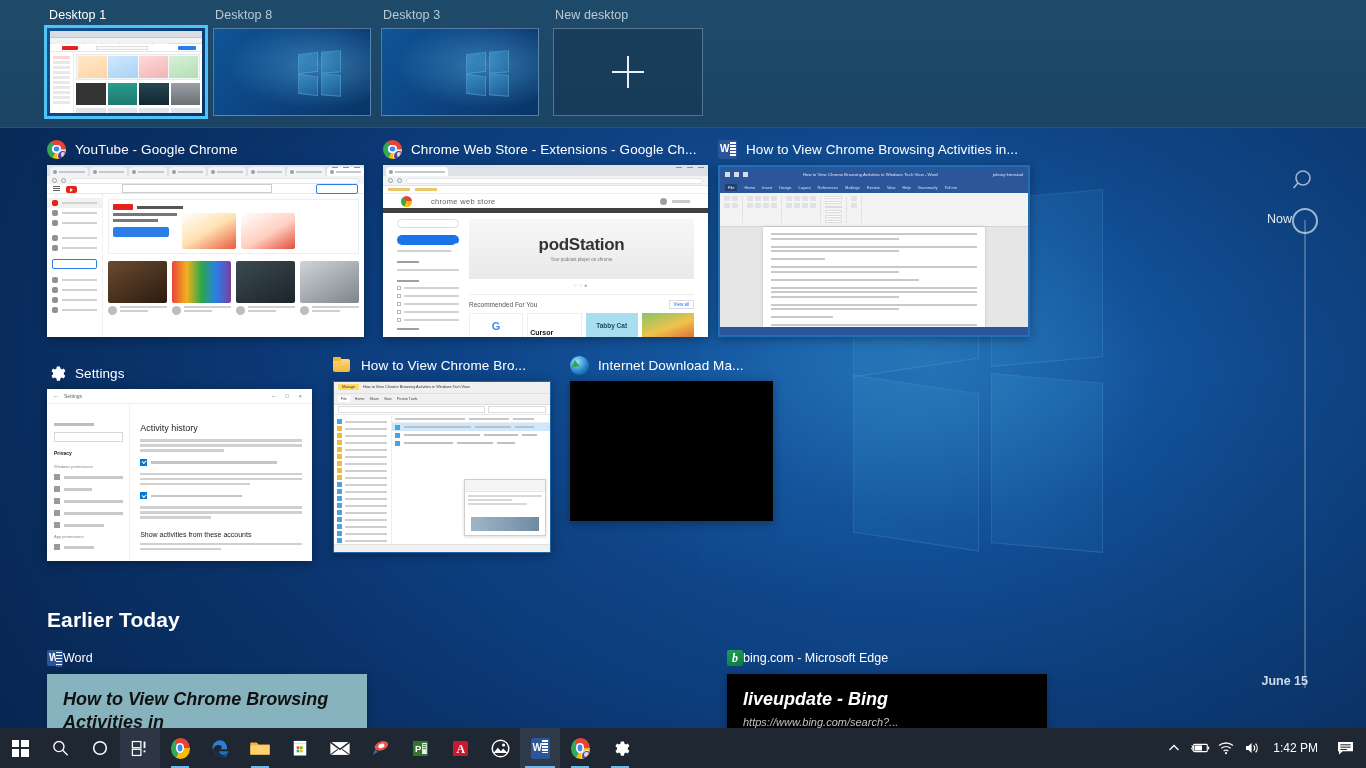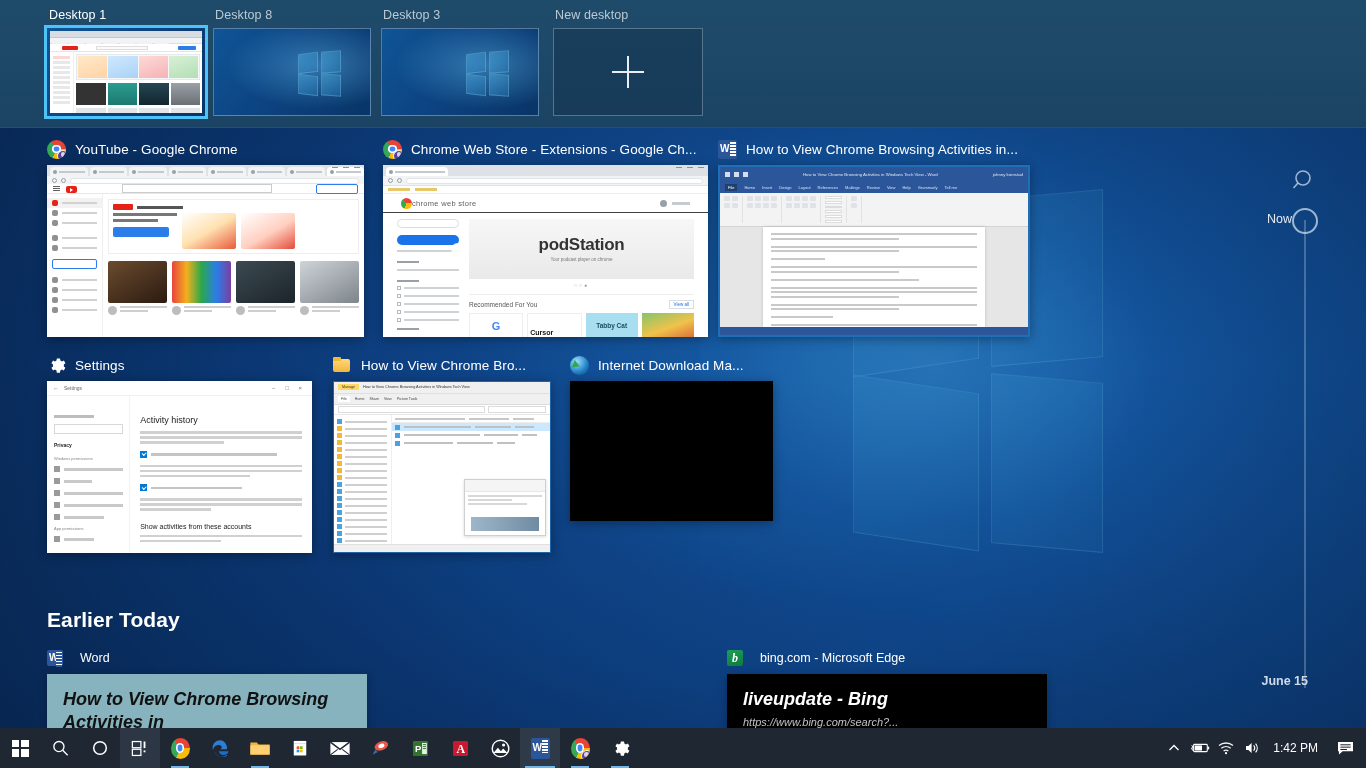--- a/index.html
+++ b/index.html
@@ -270,21 +270,21 @@
   .yt-vids .v:nth-child(2) .th { background:linear-gradient(90deg,#e8453c,#f2b01e,#2aa84a,#2b7de9,#7b3fa0); }
   .yt-vids .v:nth-child(3) .th { background:linear-gradient(150deg,#3d4a52,#1b2429); }
   .yt-vids .v:nth-child(4) .th { background:linear-gradient(150deg,#cfd4d8,#7d848a); }
   .yt-vids .v .mt { display:flex; gap:3px; margin-top:3px; }
   .yt-vids .v .mt b { width:9px; height:9px; border-radius:50%; background:#bdbdbd; flex:0 0 9px; }
   .yt-vids .v .mt span { flex:1; }
   .yt-vids .v .mt span u { display:block; height:2px; background:#cfcfcf; margin-bottom:2px; text-decoration:none; }
 
   
   .cws { position:absolute; left:0; right:0; top:17%; bottom:0; background:#fff; }
-  .cws .hdr { height:13%; border-bottom:1px solid #404040; display:flex; align-items:center; gap:0; padding:0 18px; }
+  .cws .hdr { height:13%; border-bottom:5px solid #404040; display:flex; align-items:center; gap:19px; padding:0 18px; }
   .cws .hdr .logo { width:11px; height:11px; border-radius:50%;
     background:conic-gradient(from -35deg,#ea4335 0 120deg,#fbbc05 120deg 240deg,#34a853 240deg 360deg); }
   .cws .hdr .txt { font-size:7.5px; color:#5f6368; letter-spacing:0.3px; }
   .cws .hdr .right { margin-left:auto; display:flex; align-items:center; gap:5px; }
   .cws .hdr .right b { width:7px; height:7px; border-radius:50%; background:#9aa0a6; }
   .cws .hdr .right u { width:18px; height:3px; background:#c7cbd0; text-decoration:none; }
   .cws .bdy { position:absolute; left:0; right:0; top:13%; bottom:0; display:flex; padding:6px 14px; gap:10px; }
   .cws .nav { width:62px; }
   .cws .nav .sbox { height:9px; border:1px solid #dadce0; border-radius:9px; margin-bottom:7px; }
   .cws .nav .pill { height:10px; background:#1a73e8; border-radius:9px; margin-bottom:3px; }
@@ -423,21 +423,21 @@
     border:2px solid rgba(215,228,240,0.72); border-radius:50%; background:transparent; }
   #nowLabel { position:absolute; right:74px; top:84px; font-size:12.5px; color:#e3ecf4; white-space:nowrap; }
   #juneLabel { position:absolute; right:58px; top:546px; font-size:12.5px; color:#cfdbe8;
     font-weight:bold; white-space:nowrap; }
 
   
   #earlier { position:absolute; left:0; top:598px; width:1230px; height:130px; z-index:10; }
   #earlierTitle { position:absolute; left:47px; top:10px; font-size:21px; color:#fff; font-weight:bold;
     letter-spacing:0.1px; }
   .card { position:absolute; top:50px; width:320px; }
-  .card .ct { display:flex; align-items:center; gap:17px; height:20px; margin-bottom:6px; }
+  .card .ct { display:flex; align-items:center; gap:0; height:20px; margin-bottom:6px; }
   .card .ct .t { font-size:12.5px; color:#fff; white-space:nowrap; overflow:hidden; text-overflow:ellipsis; }
   .card .cb { height:72px; overflow:hidden; padding:14px 16px 0; box-shadow:0 2px 8px rgba(0,0,0,0.28);font-style:italic; }
   .card .cb .h { font-size:18px; font-weight:bold; line-height:1.28; }
   .card .cb .sub { font-size:11px; margin-top:5px; opacity:0.75; }
 
   
   #taskbar { position:absolute; left:0; bottom:0; width:1366px; height:40px;
     background:#1f2733; z-index:30; display:flex; align-items:center; }
   .tbitem { width:40px; height:40px; display:flex; align-items:center; justify-content:center;
     position:relative; }
@@ -925,21 +925,21 @@
           <u></u>
             <u class="s g"></u>
           <u style="width:30%" class="g"></u>
           <u></u>
         </div>
         <div class="sbar"></div>
       </div>
     </div>
   </div>
 
-  <div class="win" style="left:47px; top:226px;">
+  <div class="win" style="left:47px; top:234px;">
     <div class="win-title">
       <span class="ico ico-gear">
         <svg viewBox="0 0 24 24">
             <path fill="#ffffff" d="M12 8a4 4 0 104 4 4 4 0 00-4-4zm0 6.5A2.5 2.5 0 1114.5 12 2.5 2.5 0 0112 14.5zm9.4-2.5a7.6 7.6 0 00-.1-1.2l2-1.6-2-3.4-2.4 1a7.5 7.5 0 00-2-1.2L16.4 3h-4L12 5.6a7.5 7.5 0 00-2 1.2l-2.4-1-2 3.4 2 1.6a7.6 7.6 0 000 2.4l-2 1.6 2 3.4 2.4-1a7.5 7.5 0 002 1.2l.4 2.6h4l.4-2.6a7.5 7.5 0 002-1.2l2.4 1 2-3.4-2-1.6a7.6 7.6 0 00.1-1.2z"></path>
           </svg>
       </span>
       <span class="t">Settings</span>
     </div>
     <div class="win-thumb" style="width:265px;height:172px;">
       <div class="setwin">

